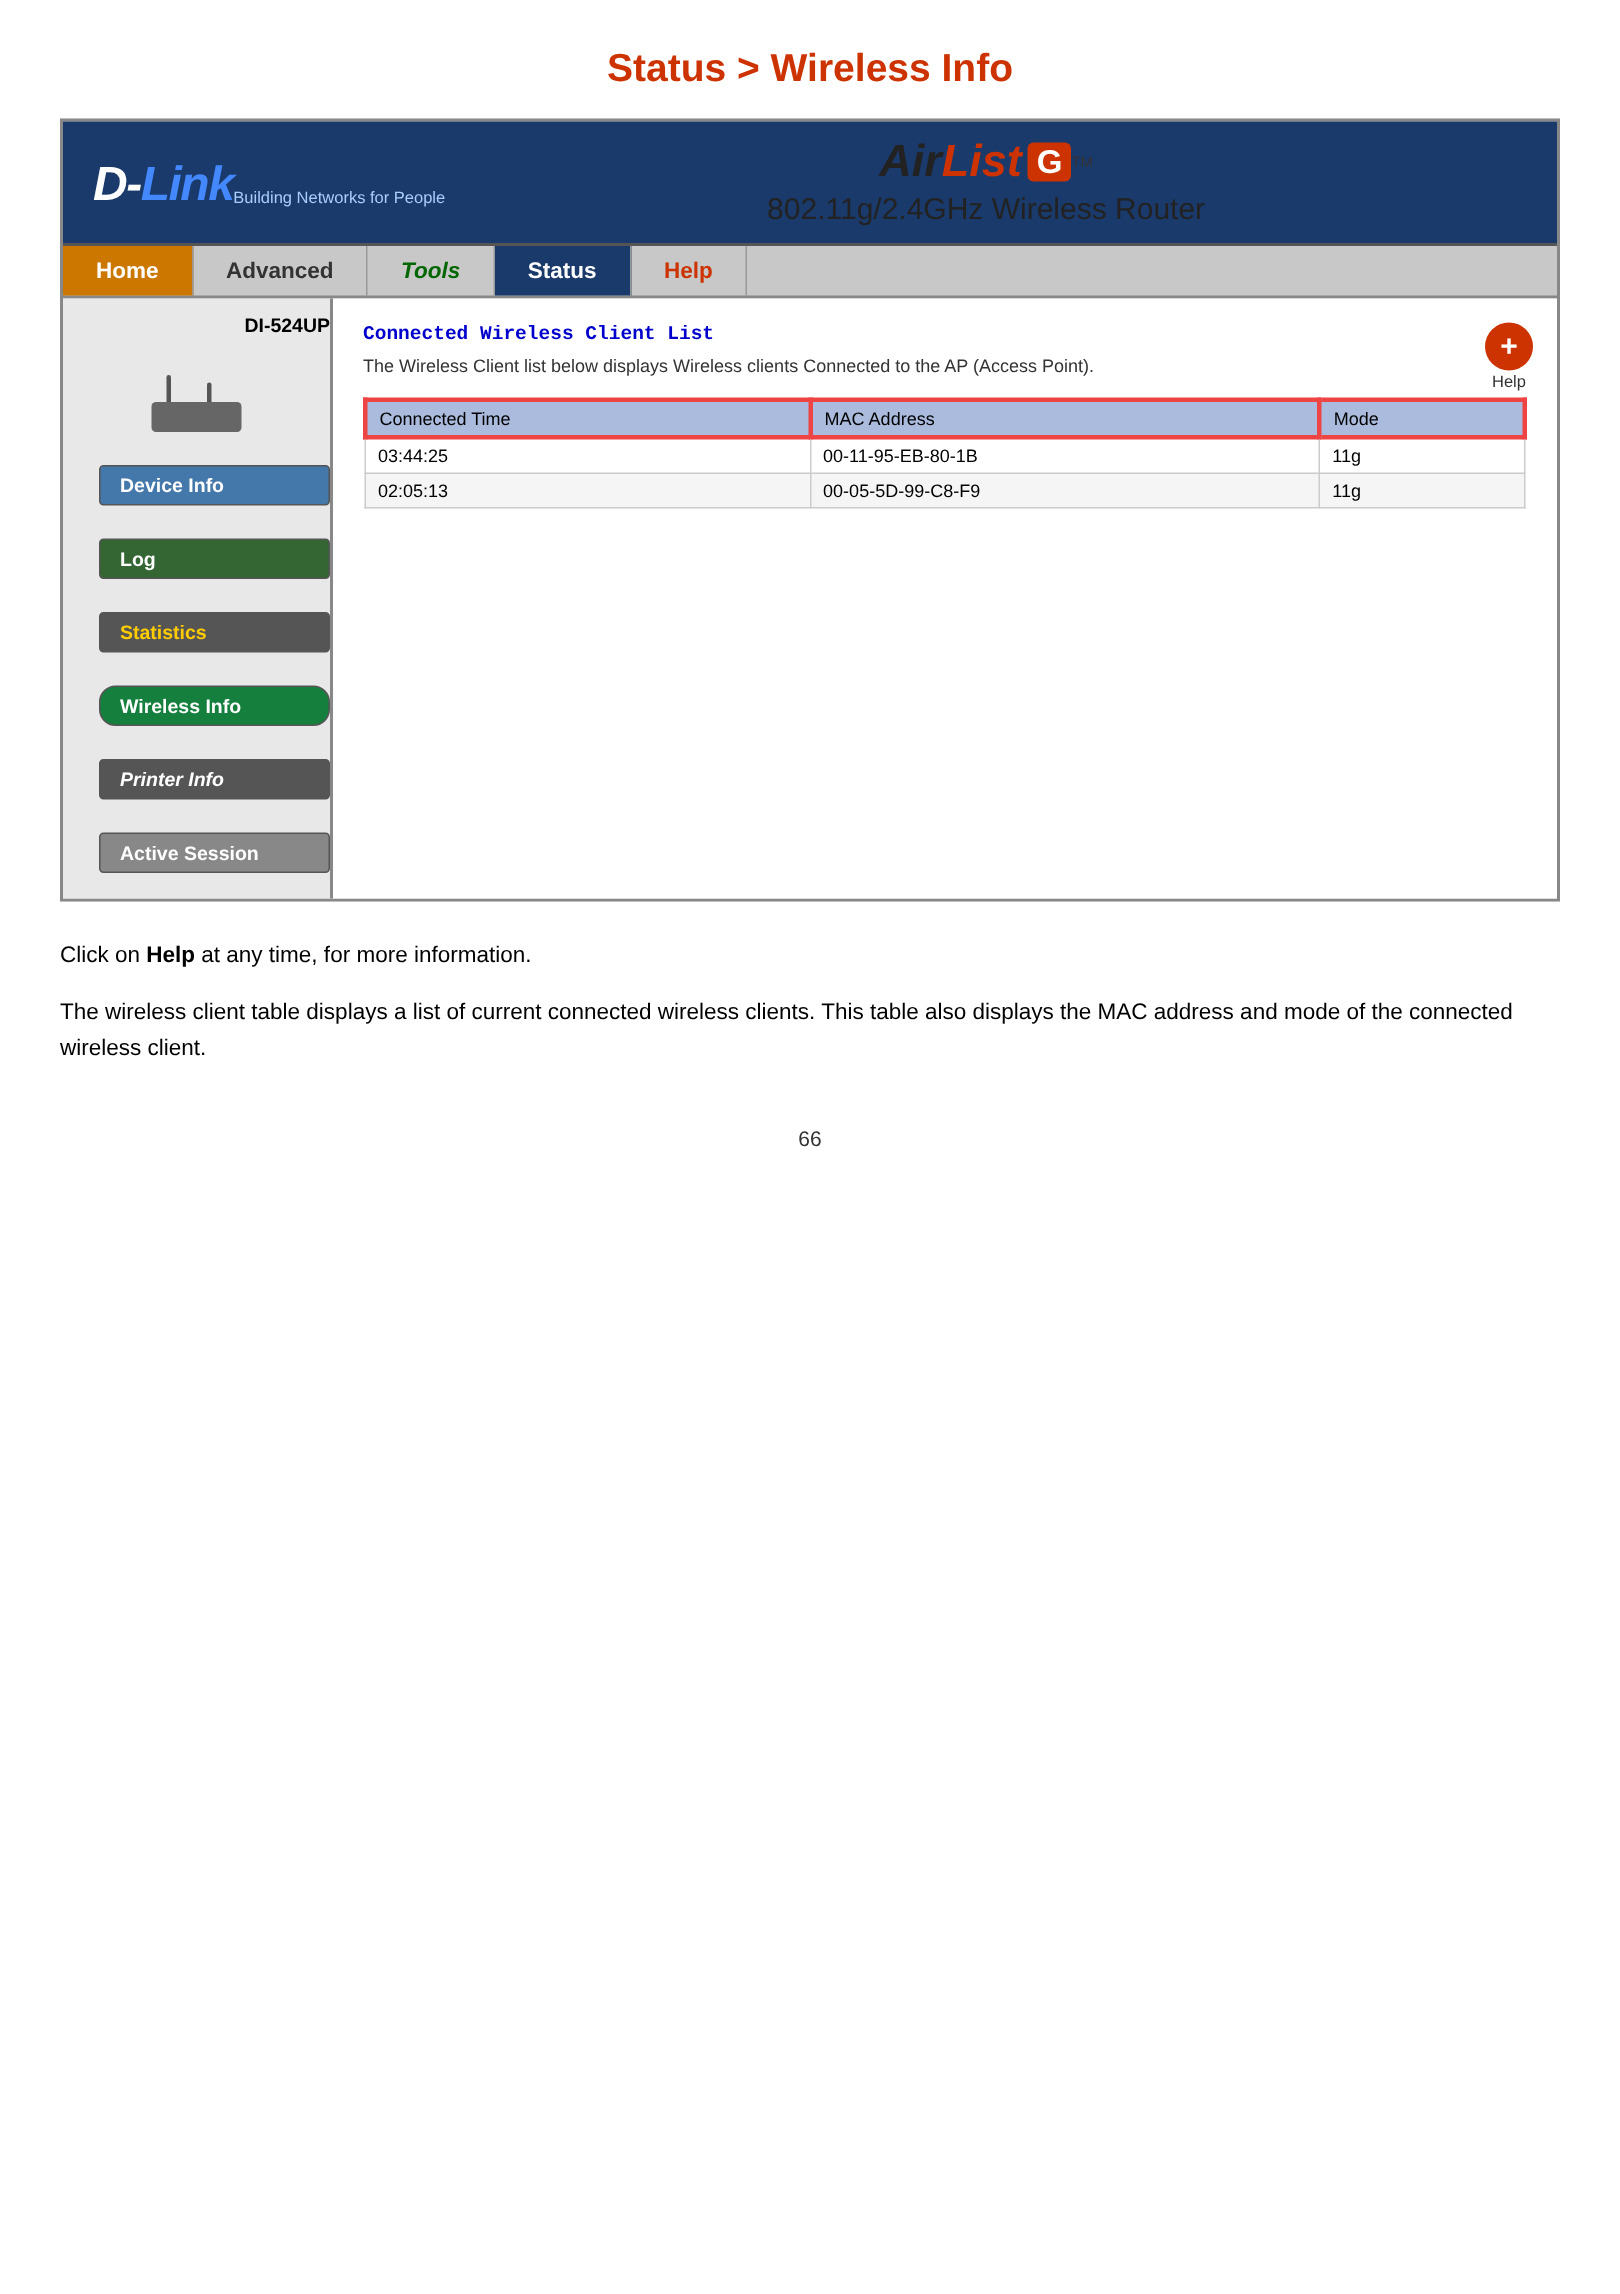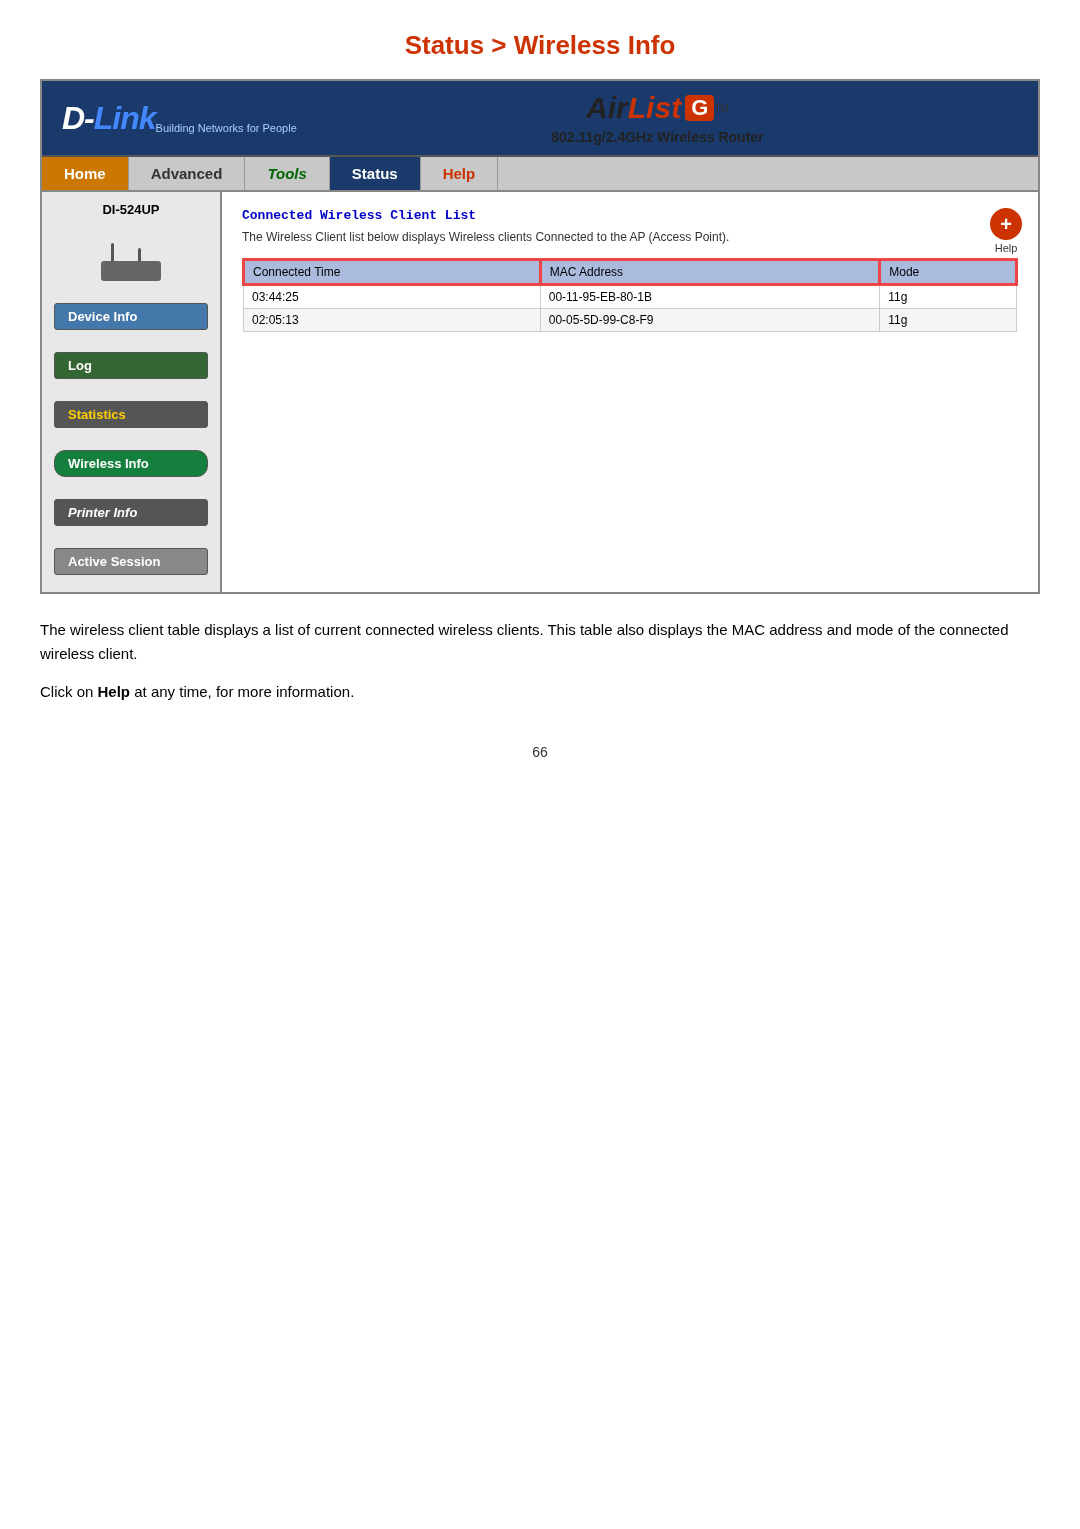--- a/index.html
+++ b/index.html
@@ -108,22 +108,22 @@
     }
 
     .tm-sup {
       font-size: 10px;
       vertical-align: super;
       color: #333;
     }
 
     .router-subtitle {
       color: #222;
-      font-size: 14px;
-      font-weight: bold;
+      font-size: 20px;
+      font-weight: normal;
       font-family: 'Arial Black', Arial, sans-serif;
     }
 
     
     .nav-bar {
       background: #c8c8c8;
       display: flex;
       align-items: flex-start;
       border-bottom: 2px solid #888;
     }
@@ -151,21 +151,21 @@
 
     
     .sidebar {
       width: 180px;
       background: #e8e8e8;
       border-right: 2px solid #888;
       padding: 10px 0;
       display: flex;
       flex-direction: column;
       gap: 22px;
-      align-items: center;
+      align-items: flex-end;
     }
 
     .device-model {
       font-size: 13px;
       font-weight: bold;
       color: #000;
       text-align: center;
       margin-bottom: 4px;
     }
 
@@ -409,19 +409,19 @@
               <td>11g</td>
             </tr>
           </tbody>
       </table>
 
     </div>
   </div>
 </div>
 
 <div class="description-text">
-  <p>The wireless client table displays a list of current connected wireless clients. This table also displays the MAC address and mode of the connected wireless client.</p>
   <p>
     <span>Click on </span><strong>Help</strong><span> at any time, for more information.</span>
   </p>
+  <p>The wireless client table displays a list of current connected wireless clients. This table also displays the MAC address and mode of the connected wireless client.</p>
 </div>
 
 <div class="page-number">66</div>
 
 </body></html>

